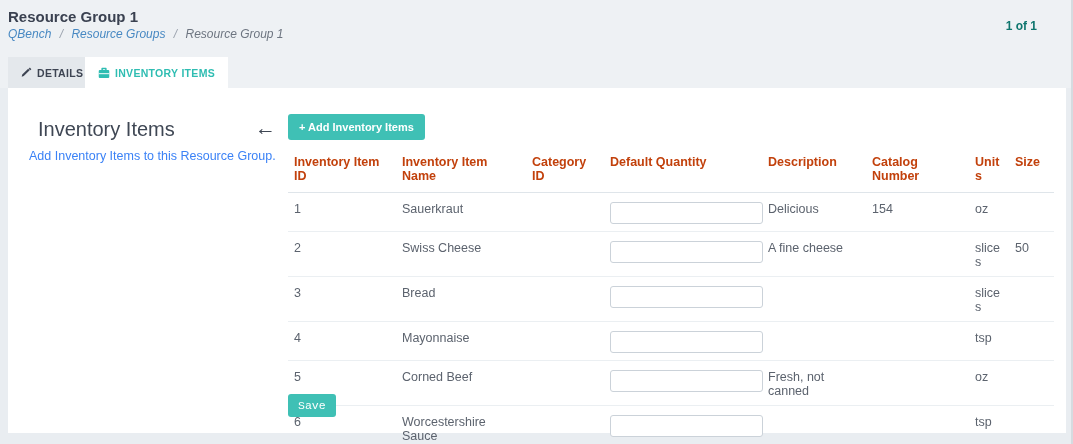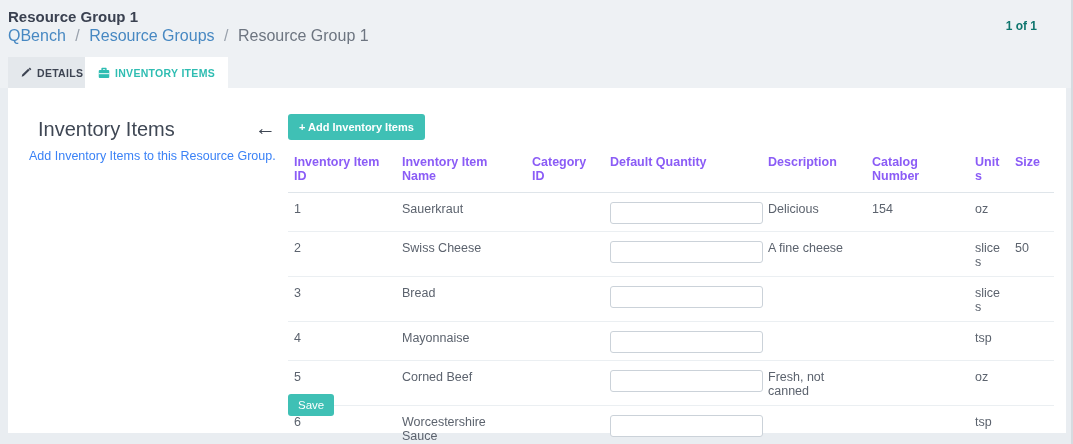--- a/index.html
+++ b/index.html
@@ -2,21 +2,21 @@
 <html><head>
 <meta charset="utf-8">
 <style>
   html,body{margin:0;padding:0;}
   body{font-family:"Liberation Sans","DejaVu Sans",sans-serif;background:#e9edf1;}
   #app{position:relative;width:1073px;height:444px;overflow:hidden;background:#e9edf1;}
 
   
   .top{position:absolute;left:0;top:0;width:100%;height:57px;background:#eef1f4;}
   .title{position:absolute;left:8px;top:8px;font-size:15px;font-weight:bold;color:#3a4150;}
-  .breadcrumb{position:absolute;left:8px;top:27px;font-size:16px;}
+  .breadcrumb{position:absolute;left:8px;top:27px;font-size:12px;font-style:italic;}
   .crumb-link{color:#4788c2;cursor:pointer;text-decoration:none;}
   .crumb-sep{color:#9aa2ad;margin:0 5px;}
   .crumb-current{color:#6d7580;}
   .pagination{position:absolute;right:36px;top:19px;font-size:12px;font-weight:bold;color:#0f766e;}
 
   
   .tabstrip{position:absolute;left:0;top:57px;width:100%;height:31px;background:#eef1f4;}
   .tab{position:absolute;top:0;height:31px;display:flex;align-items:center;gap:5px;
        padding:0 13px;font-size:10.5px;font-weight:bold;letter-spacing:.3px;cursor:pointer;box-sizing:border-box;}
   .tab-details{left:8px;background:#e4e8ec;color:#3d4452;}
@@ -26,28 +26,28 @@
   
   .panel{position:absolute;left:8px;top:88px;width:1058px;height:345px;background:#ffffff;}
   .page-heading{position:absolute;left:30px;top:30px;font-size:20px;font-weight:400;color:#3f4754;}
   .page-desc{position:absolute;left:21px;top:61px;font-size:12.5px;color:#3b82f6;}
   .back-arrow{position:absolute;left:247px;top:30px;font-size:21px;line-height:20px;color:#3f4754;cursor:pointer;}
 
   .add-btn{position:absolute;left:280px;top:26px;background:#3fc0b5;color:#ffffff;border:none;
            border-radius:3px;padding:7px 11px;font-size:11px;font-weight:bold;cursor:pointer;
            font-family:inherit;}
   .save-btn{position:absolute;left:280px;top:306px;background:#3fc0b5;color:#ffffff;border:none;
-            border-radius:3px;padding:5px 10px;font-size:11.5px;cursor:pointer;font-family:Liberation Sans, sans-serif;}
+            border-radius:3px;padding:5px 10px;font-size:11.5px;cursor:pointer;font-family:Liberation Mono, monospace;}
 
   
   .inv-table{position:absolute;left:280px;top:63px;width:766px;}
   .trow{display:flex;align-items:flex-start;padding:6px 0 7px 6px;border-bottom:1px solid #ebeff2;min-height:23px;box-sizing:content-box;}
   .thead{padding:4px 0 9px 6px;border-bottom:1px solid #dfe5ea;min-height:0;}
   .cell{box-sizing:border-box;padding-right:10px;font-size:12.5px;color:#5c636e;padding-top:3px;word-wrap:break-word;}
-  .thead .cell{font-weight:bold;color:#8b5cf6;padding-top:0;}
+  .thead .cell{font-weight:bold;color:#c2410c;padding-top:0;}
   .col-id{width:108px;}
   .col-name{width:130px;}
   .col-cat{width:78px;}
   .col-qty{width:158px;}
   .col-desc{width:104px;}
   .col-catnum{width:103px;}
   .col-units{width:40px;}
   .col-size{width:31px;padding-right:0;}
   .qty-input{width:143px;height:20px;border:1px solid #cbd2d9;border-radius:3px;box-sizing:content-box;
              padding:0 4px;font-size:12px;color:#5c636e;font-family:inherit;outline:none;}

